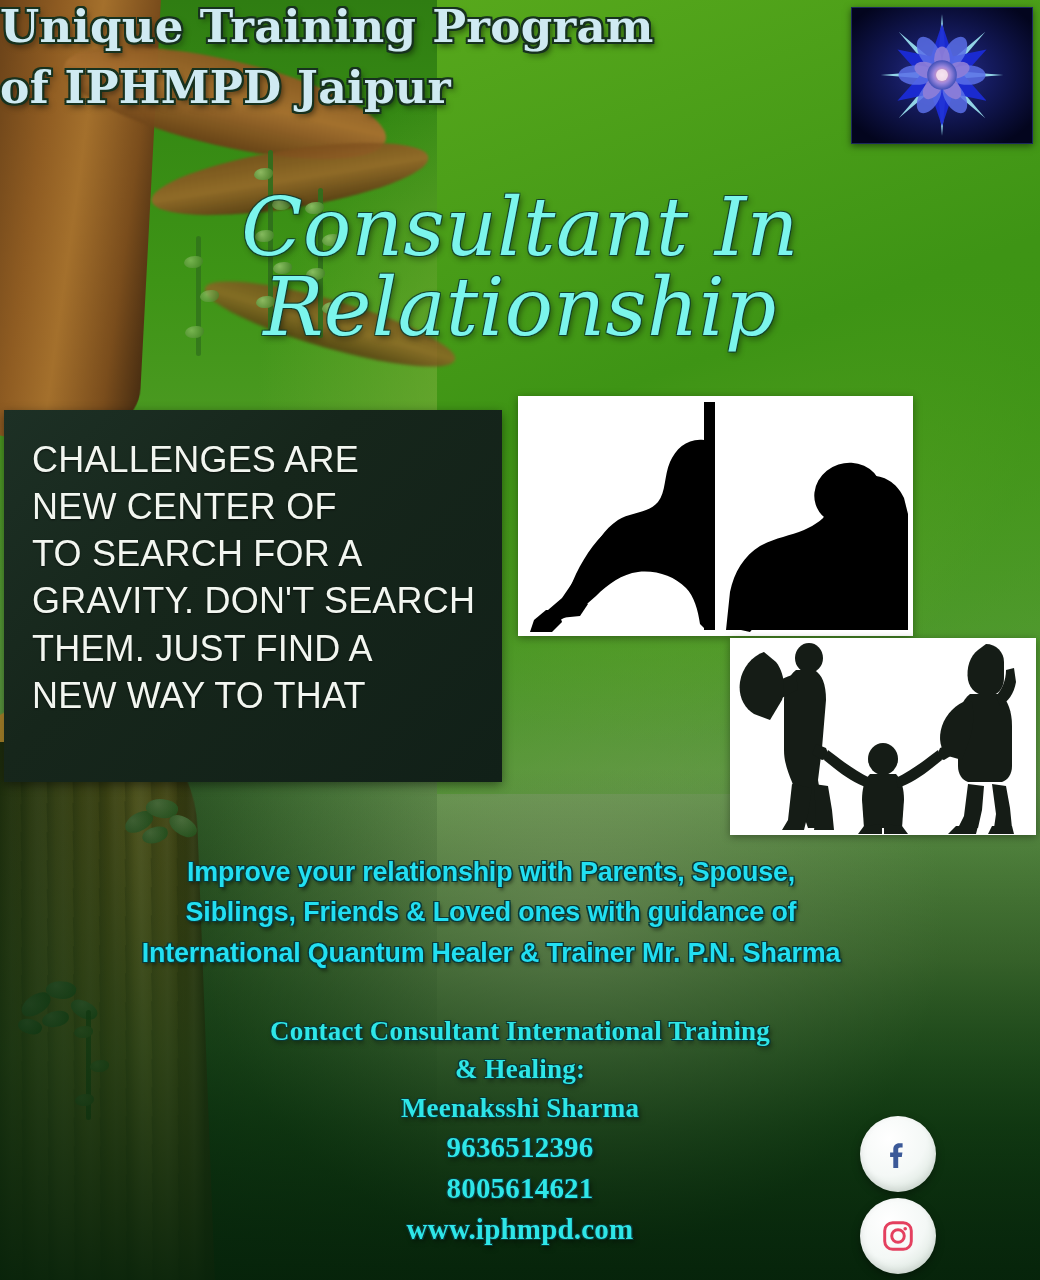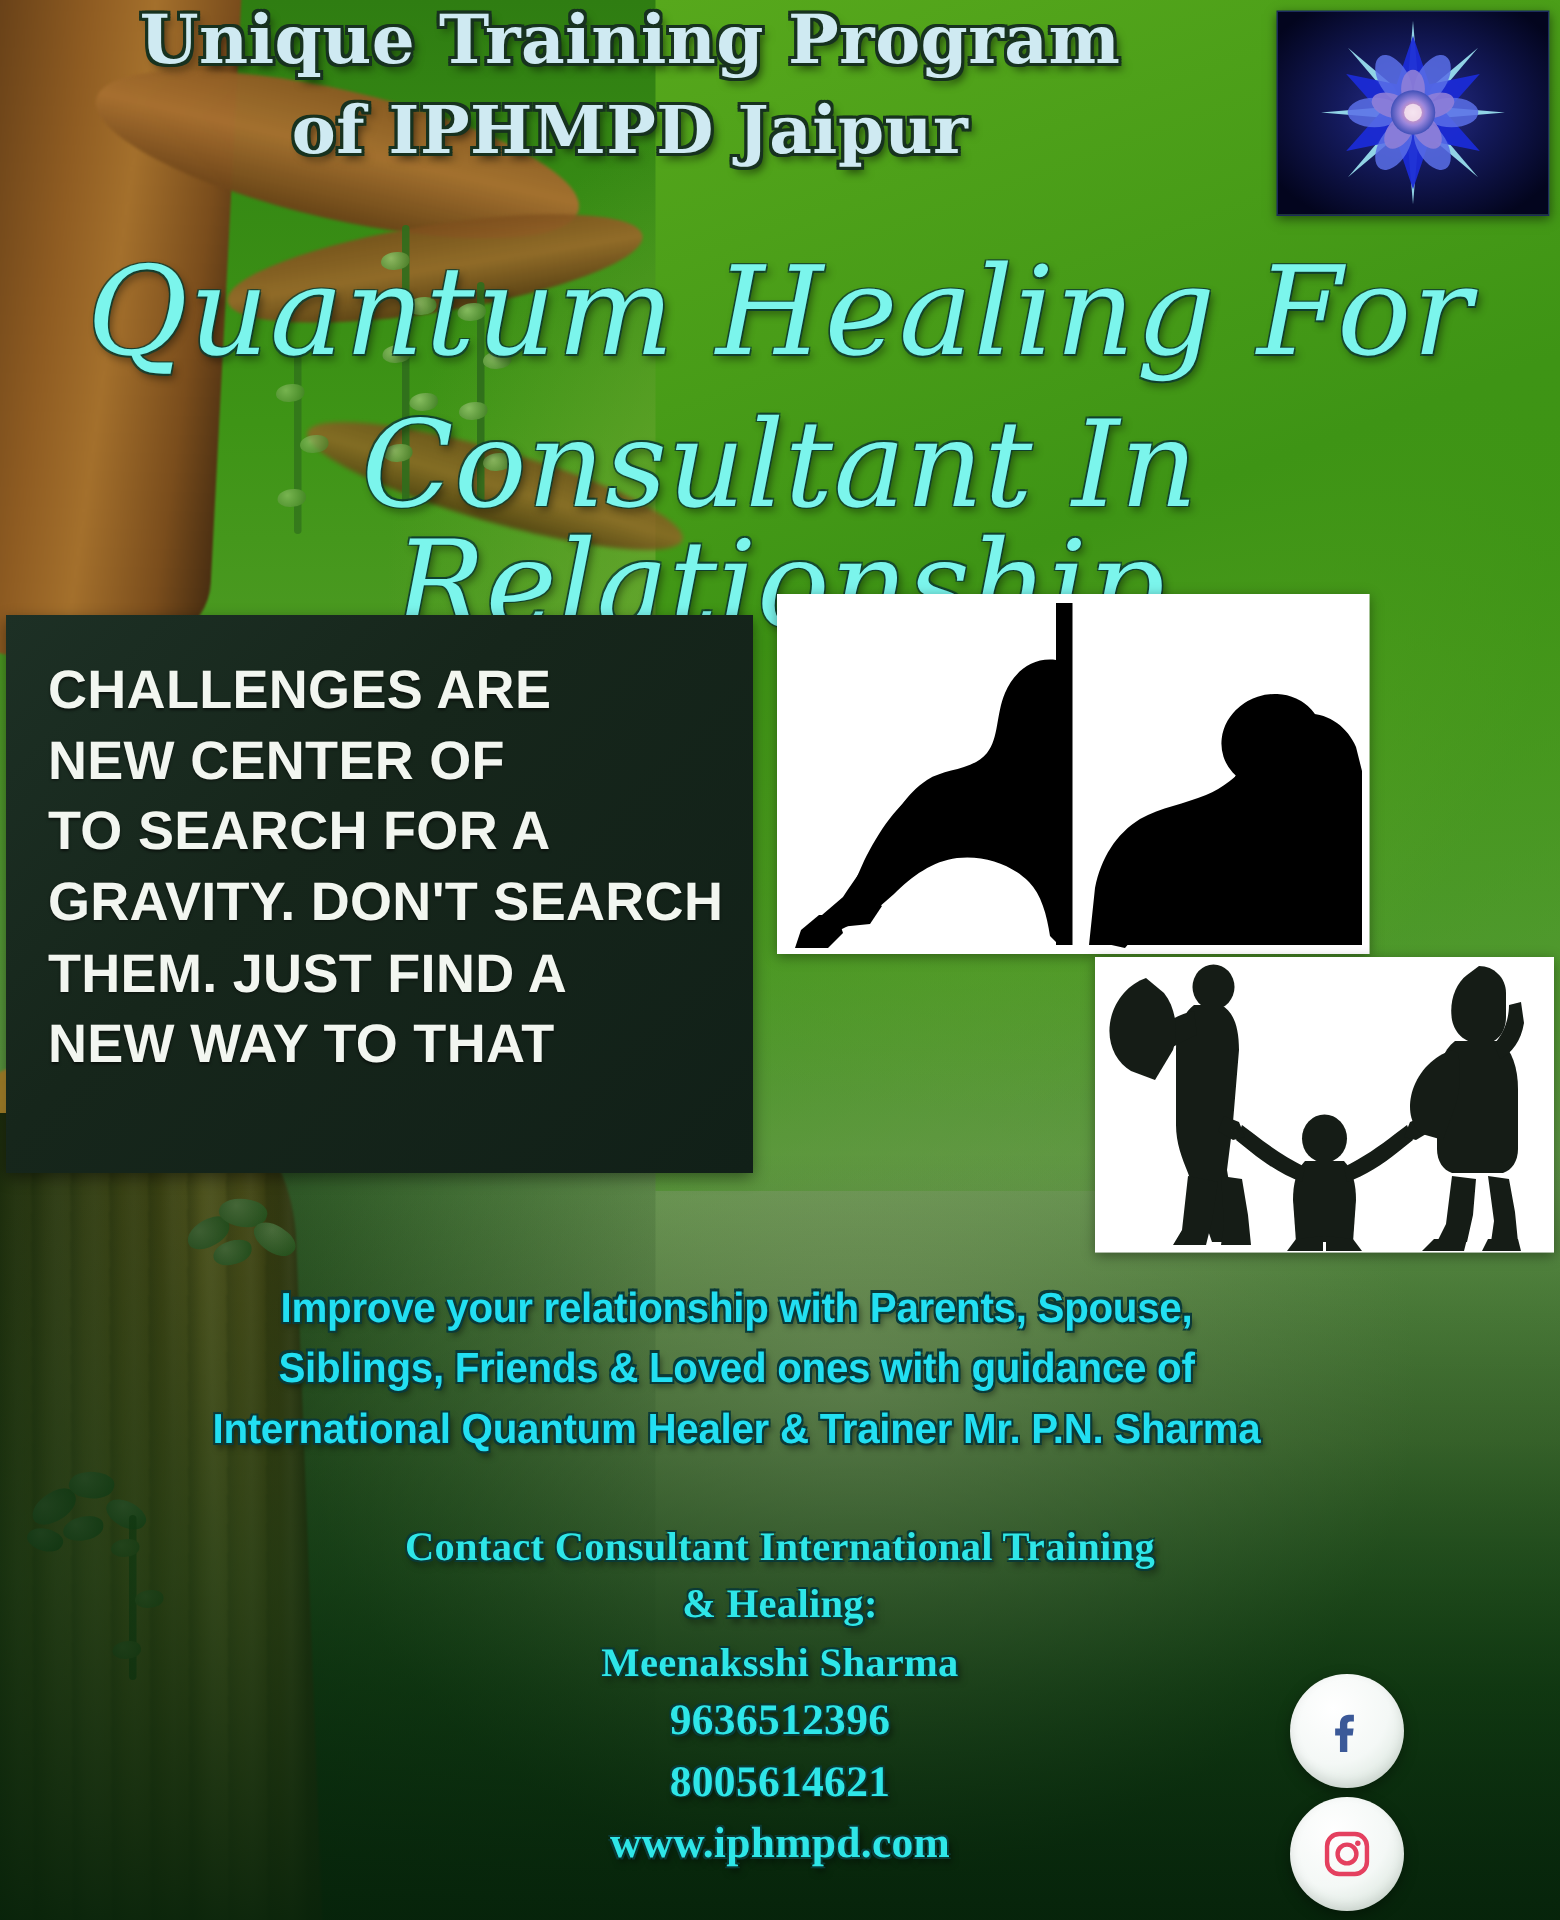--- a/index.html
+++ b/index.html
@@ -116,21 +116,21 @@
   }
   .leaf-cluster i{
     position:absolute; display:block;
     background:radial-gradient(circle at 32% 30%, #a6cf7e, #44812a);
     border-radius:62% 38% 58% 42%;
   }
 
   
   .header{
     position:absolute; left:0; top:4px; width:840px;
-    text-align:center;
+    text-align:left;
     z-index:6;
   }
   .header-line{
     font-family:"DejaVu Serif", serif;
     font-weight:700;
     font-size:45px;
     line-height:1.02;
     letter-spacing:.3px;
     color:#cfeaf2;
     text-shadow:
@@ -177,21 +177,21 @@
   .quote-panel{
     position:absolute; left:4px; top:410px;
     width:498px; height:372px;
     background:linear-gradient(135deg,#1d3025 0%, #16261b 40%, #112018 100%);
     z-index:6;
     padding:26px 18px 18px 28px;
     box-shadow:0 3px 10px rgba(0,0,0,.45);
   }
   .quote-text{
     font-family:"Liberation Sans", sans-serif;
-    font-weight:700;
+    font-weight:400;
     font-size:36px;
     line-height:1.31;
     color:#f2f6f0;
     letter-spacing:.2px;
     text-shadow:0 1px 2px rgba(0,0,0,.6);
   }
 
   
   .photo{
     position:absolute;
@@ -420,21 +420,20 @@
               <ellipse cx="0" cy="-16" rx="8" ry="13"></ellipse>
             </g>
         </g>
         <circle r="15" fill="url(#mg-core)"></circle>
         <circle r="6" fill="#f6e6f2" opacity=".85"></circle>
       </g>
     </svg>
   </div>
 
   <div class="title">
-    <div class="title-line t1">Quantum Healing For</div>
     <div class="title-line t2">Consultant In Relationship</div>
   </div>
 
   <div class="quote-panel">
     <div class="quote-text">CHALLENGES ARE</div>
     <div class="quote-text">NEW CENTER OF</div>
     <div class="quote-text">TO SEARCH FOR A</div>
     <div class="quote-text">GRAVITY. DON'T SEARCH</div>
     <div class="quote-text">THEM. JUST FIND A</div>
     <div class="quote-text">NEW WAY TO THAT</div>

